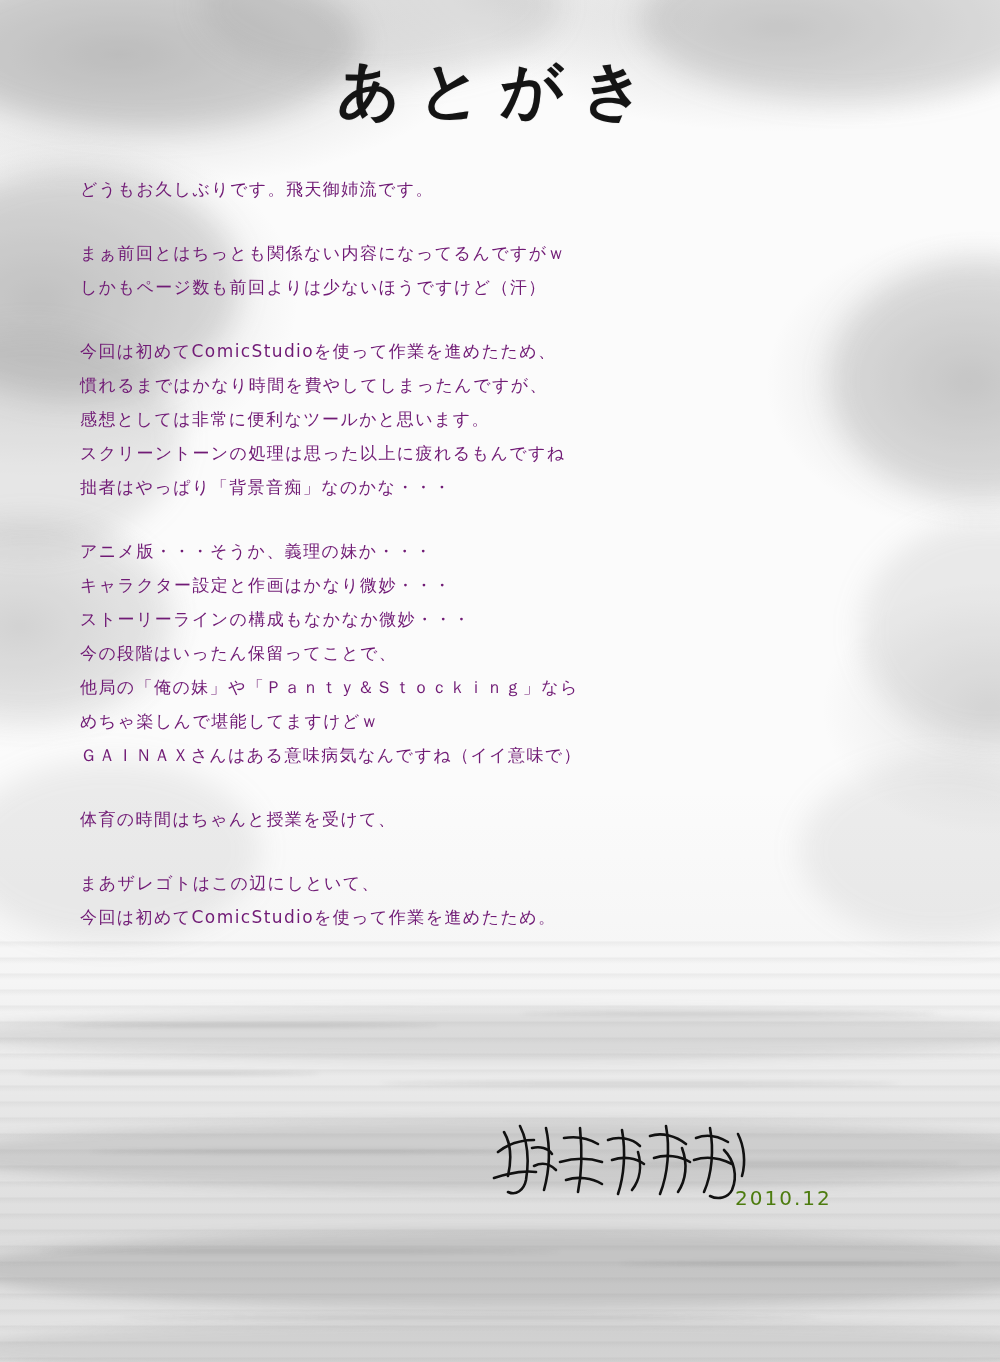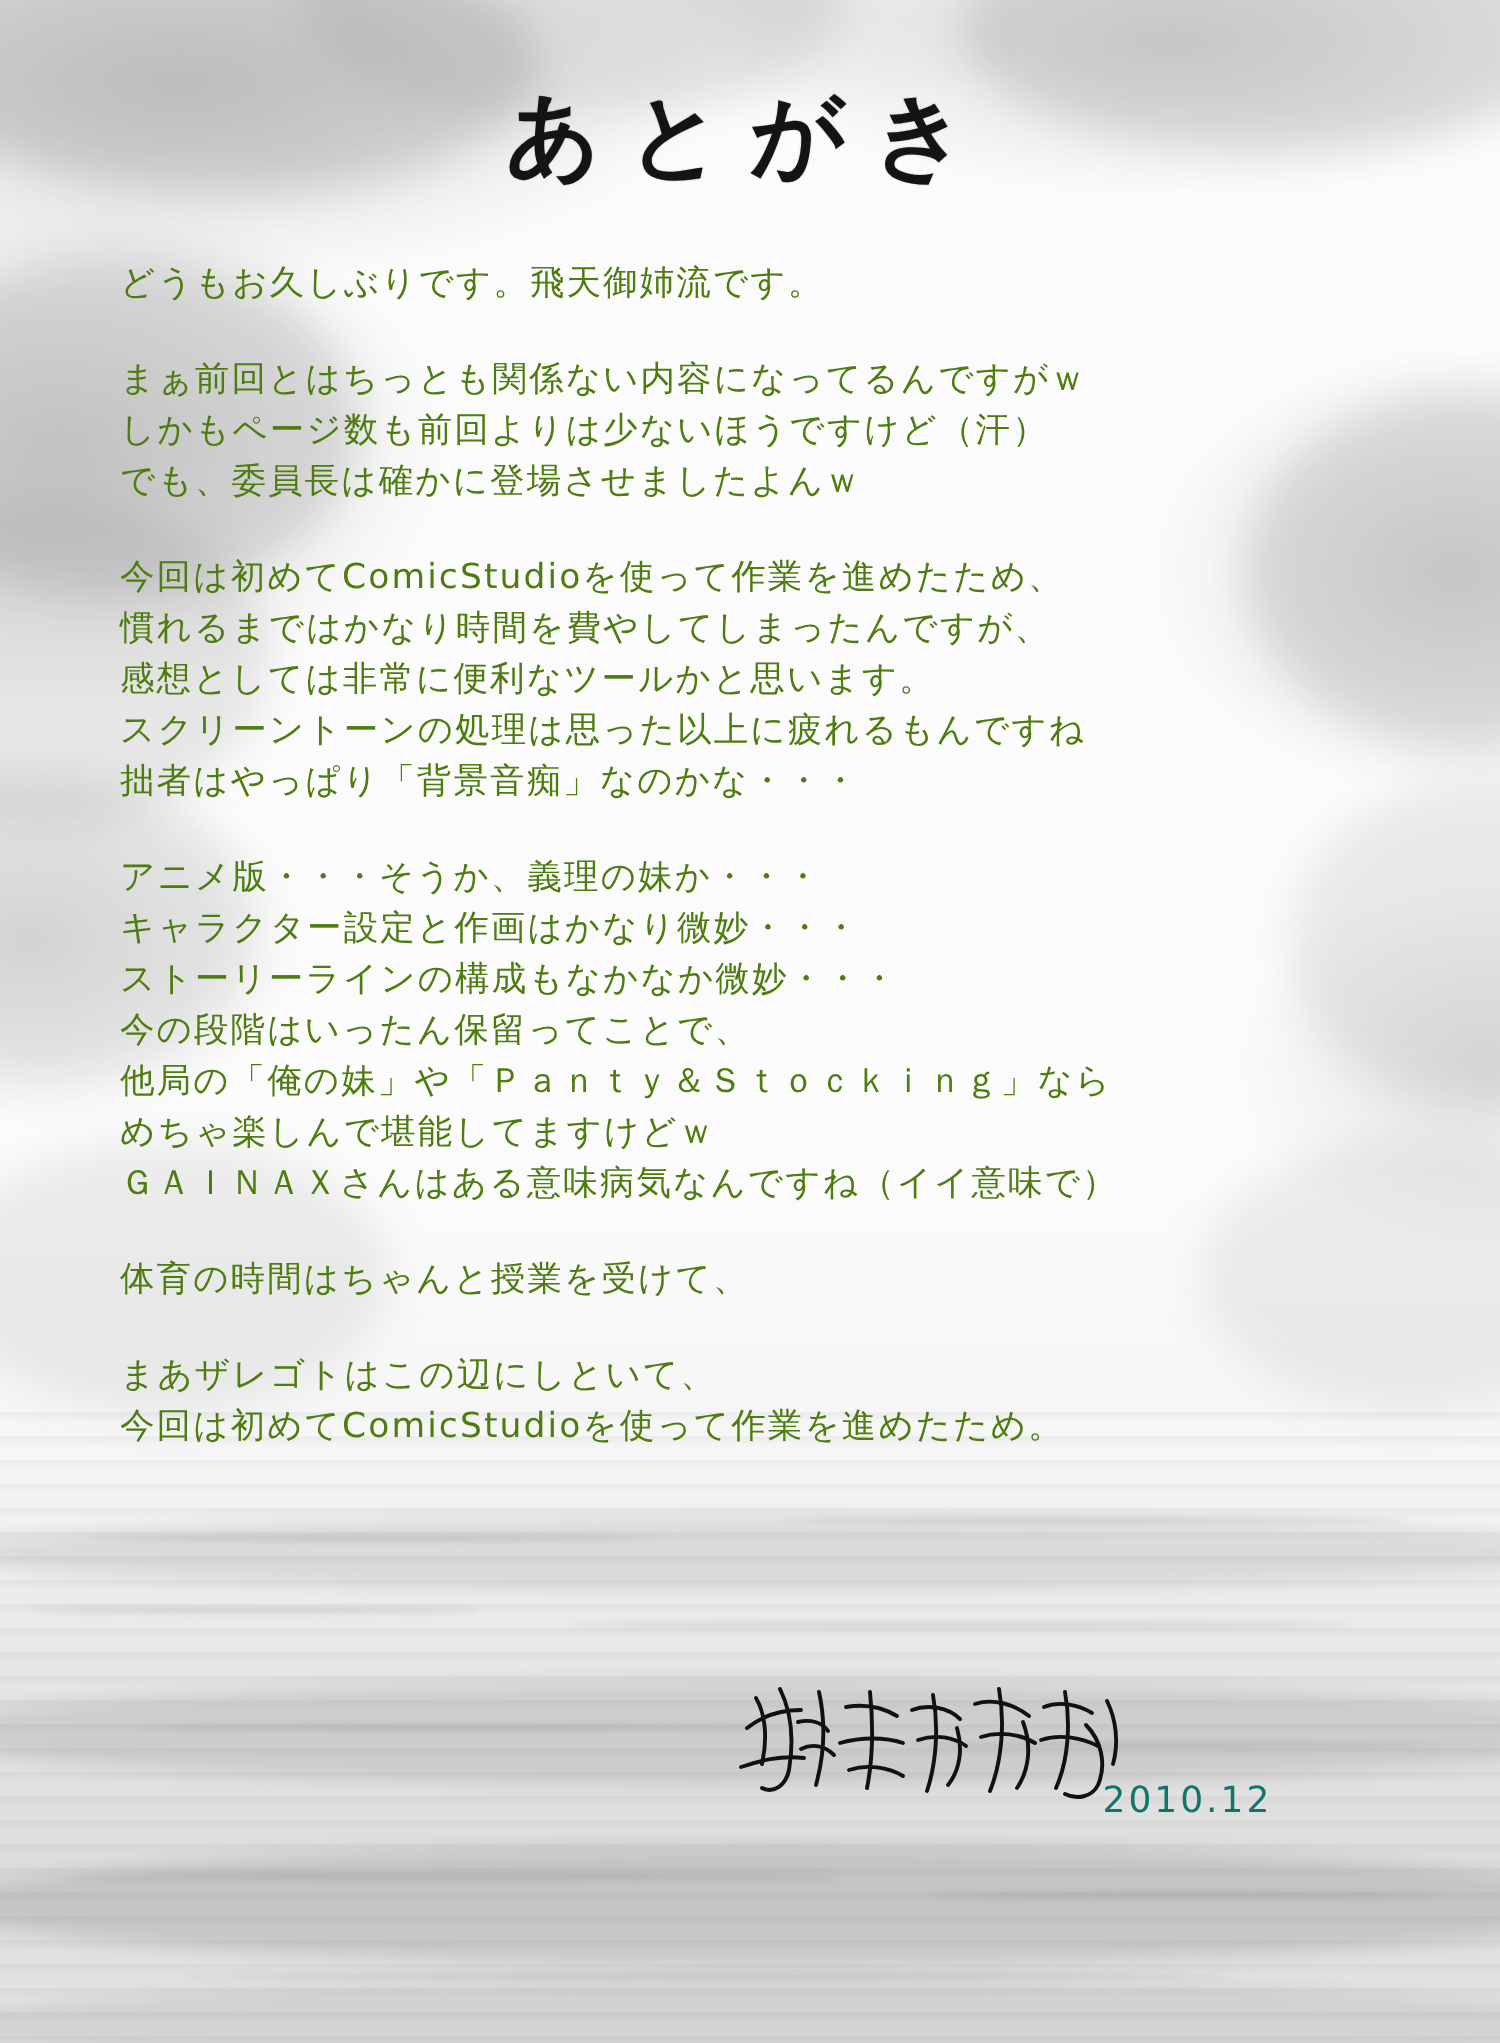--- a/index.html
+++ b/index.html
@@ -82,24 +82,24 @@
     font-weight: 700;
     color: #141414;
     text-shadow: 0 0 1px rgba(0,0,0,.35);
   }
 
   .body-text {
     position: absolute;
     top: 172px;
     left: 80px;
     width: 840px;
-    font-size: 23px;
+    font-size: 17px;
     line-height: 34px;
     letter-spacing: 1.4px;
-    color: #4d7c0f;
+    color: #701a75;
   }
   .para {
     margin: 0 0 30px 0;
   }
   .para:last-child { margin-bottom: 0; }
   .line { white-space: pre; }
 
   
   .signature {
     position: absolute;
@@ -107,23 +107,23 @@
     top: 1118px;
     width: 260px;
     height: 90px;
   }
   .signature svg { display: block; }
 
   .sig-date {
     position: absolute;
     left: 735px;
     top: 1186px;
-    font-size: 24px;
+    font-size: 20px;
     letter-spacing: 2px;
-    color: #0f766e;
+    color: #4d7c0f;
   }
 </style>
 </head>
 <body>
 
 <div id="page">
 
   <div class="bg-layer bg-base"></div>
 
   <div class="bg-layer">
@@ -162,21 +162,20 @@
 
     <div class="body-text">
 
       <div class="para">
         <div class="line">どうもお久しぶりです。飛天御姉流です。</div>
       </div>
 
       <div class="para">
         <div class="line">まぁ前回とはちっとも関係ない内容になってるんですがｗ</div>
         <div class="line">しかもページ数も前回よりは少ないほうですけど（汗）</div>
-        <div class="line">でも、委員長は確かに登場させましたよんｗ</div>
       </div>
 
       <div class="para">
         <div class="line">今回は初めてComicStudioを使って作業を進めたため、</div>
         <div class="line">慣れるまではかなり時間を費やしてしまったんですが、</div>
         <div class="line">感想としては非常に便利なツールかと思います。</div>
         <div class="line">スクリーントーンの処理は思った以上に疲れるもんですね</div>
         <div class="line">拙者はやっぱり「背景音痴」なのかな・・・</div>
       </div>
 

